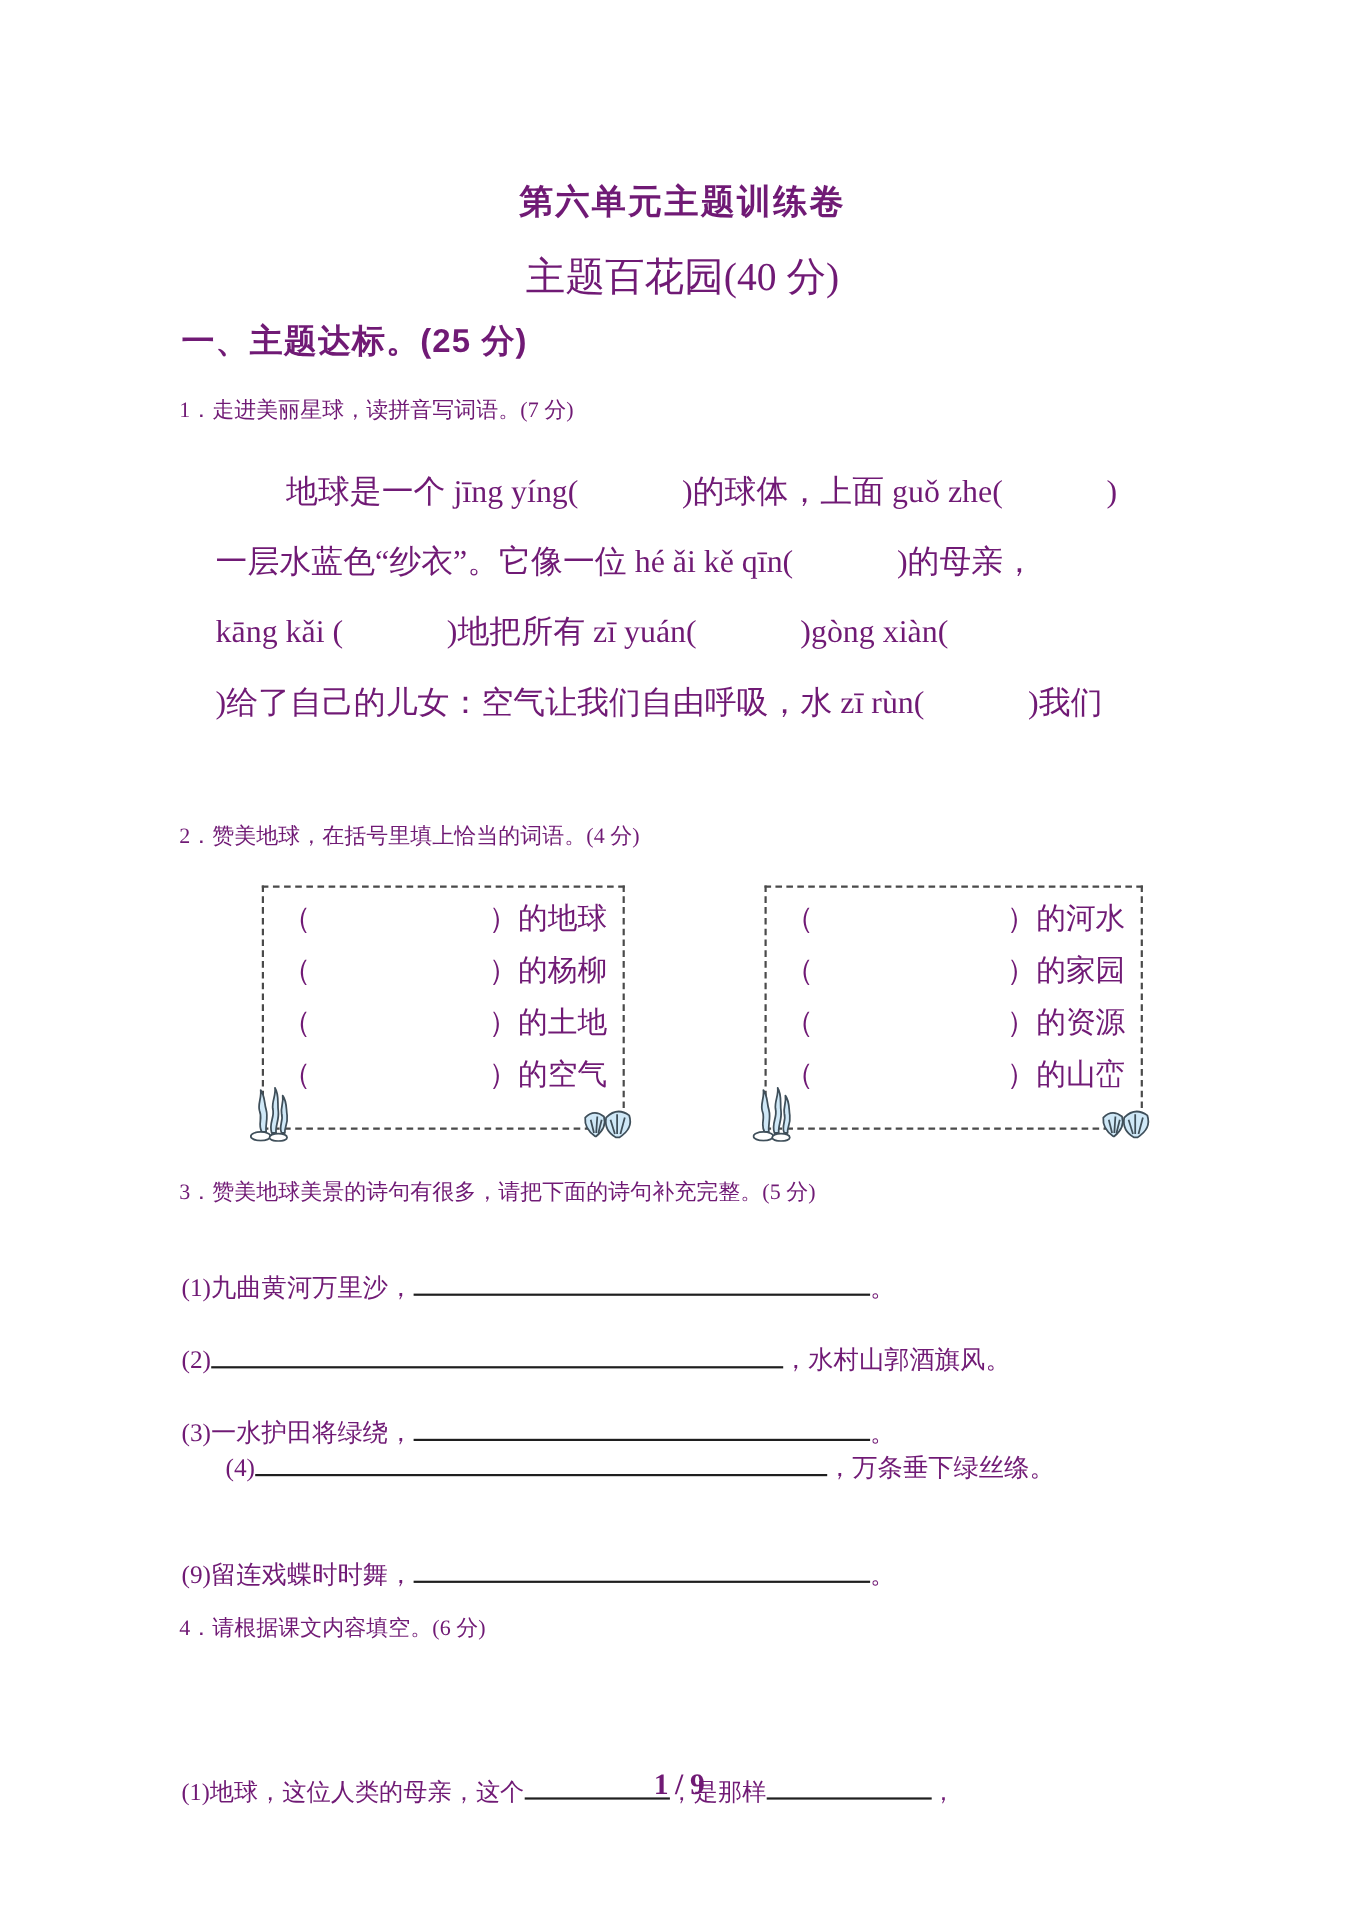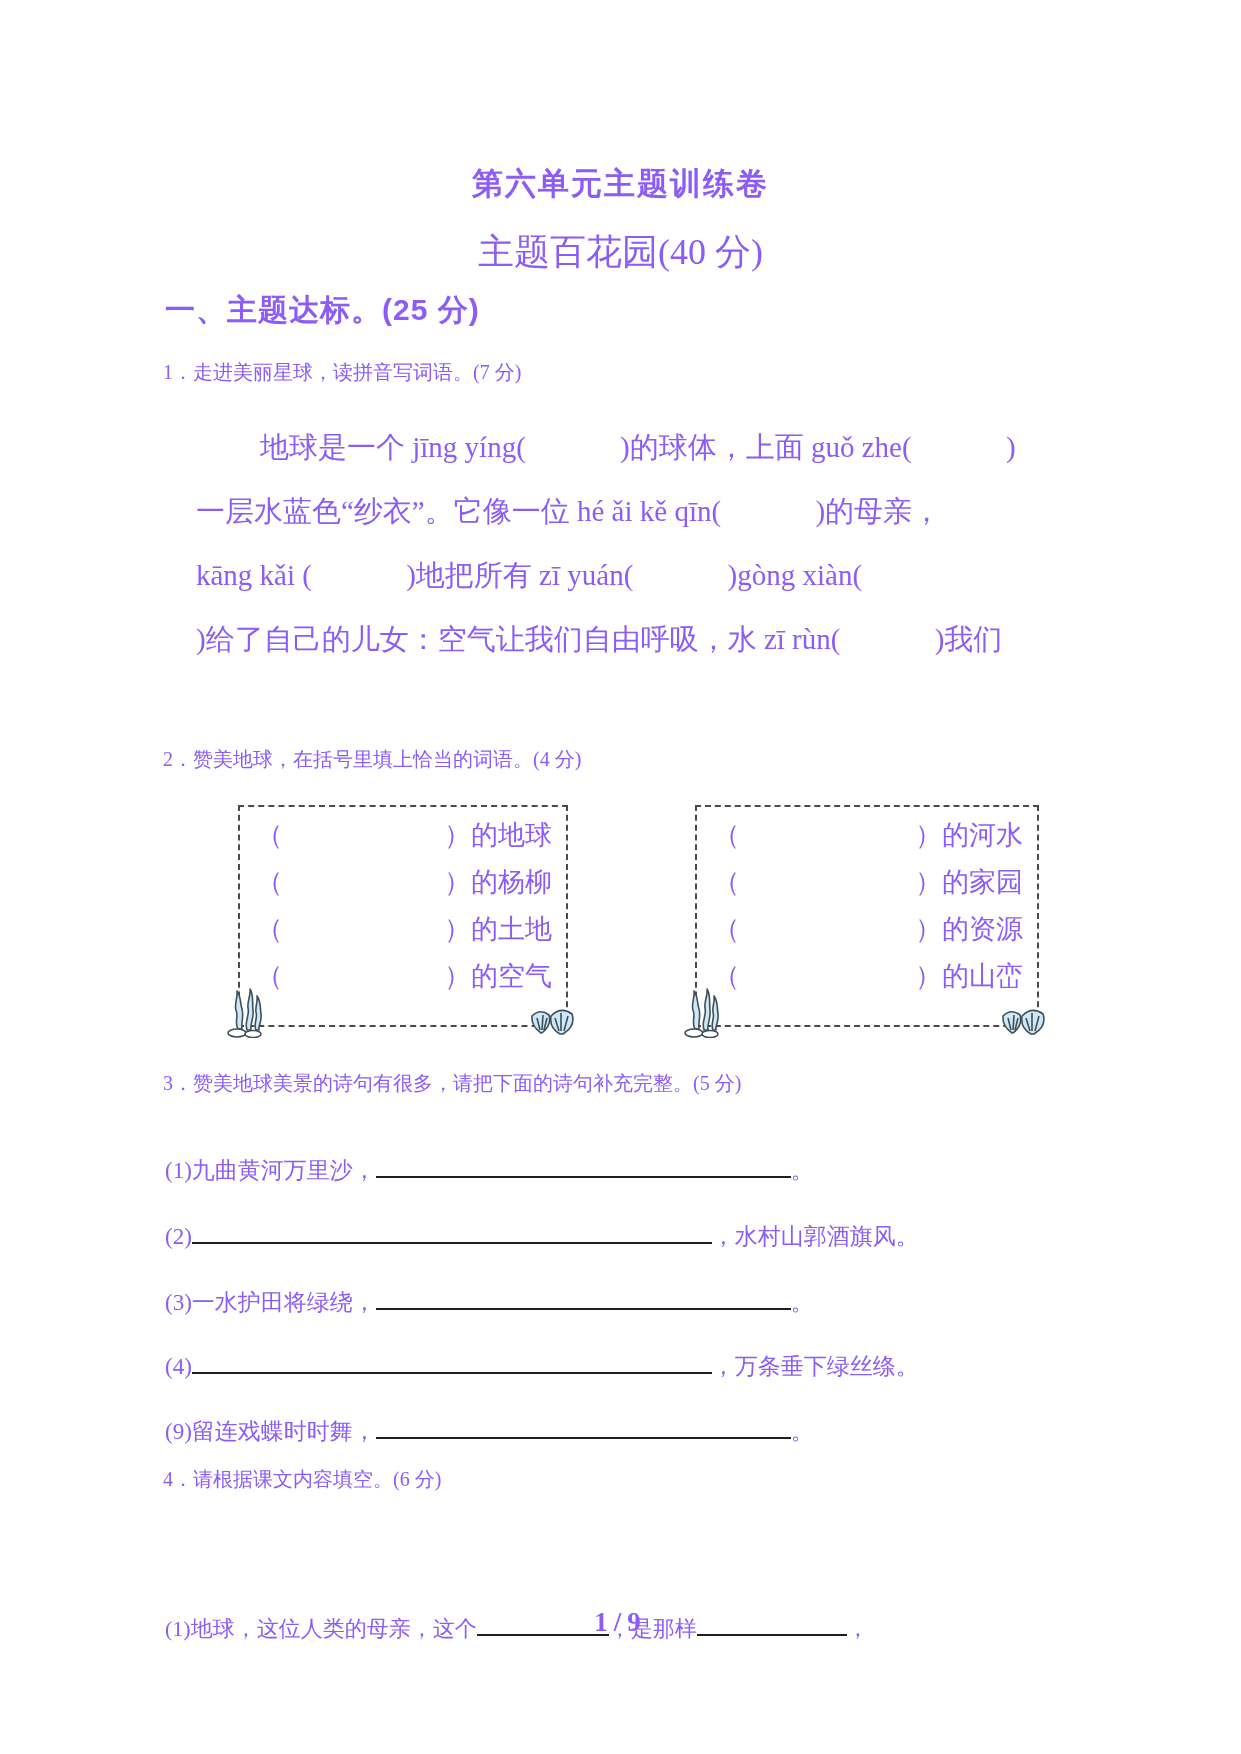--- a/index.html
+++ b/index.html
@@ -1,21 +1,21 @@
 <!DOCTYPE html>
 <html style="--decor-fill: #cfe8f7; --decor-stroke: #3f4f5a;"><head>
 <meta charset="utf-8">
 <style>
   html,body{margin:0;padding:0;background:#ffffff;}
   .page{
     position:relative;
     width:1241px;height:1754px;
     background:#fff;
     overflow:hidden;
-    color:#8b5cf6;
+    color:#701a75;
     font-family:"Liberation Serif",serif;
   }
   .abs{position:absolute;}
   .hei{font-family:"Liberation Sans",sans-serif;font-weight:700;}
   .center{left:0;width:100%;text-align:center;}
 
   .doc-title{top:163px;font-size:31px;letter-spacing:2px;}
   .doc-subtitle{top:228px;font-size:36px;}
   .sec-heading{left:165px;top:290px;font-size:30px;letter-spacing:1px;}
   .q-heading{left:163px;font-size:20px;}
@@ -42,21 +42,21 @@
     display:flex;justify-content:space-between;align-items:center;
     height:47px;
   }
   .box-seaweed{position:absolute;left:-13px;bottom:-13px;}
   .box-shells{position:absolute;right:-13px;bottom:-11px;}
 
   .fill-line{left:165px;width:940px;font-size:23px;white-space:pre;}
   .poem-1{top:1146px;}
   .poem-2{top:1212px;}
   .poem-3{top:1278px;}
-  .poem-4{top:1342px;}
+  .poem-4{top:1310px;margin-left:40px;}
   .poem-5{top:1407px;}
   .q4-line{top:1604px;font-size:22px;}
 
   .blank{
     display:inline-block;
     border-bottom:2px solid #1f1f1f;
     height:30px;
   }
   .b415{width:415px;}
   .b520{width:520px;}

